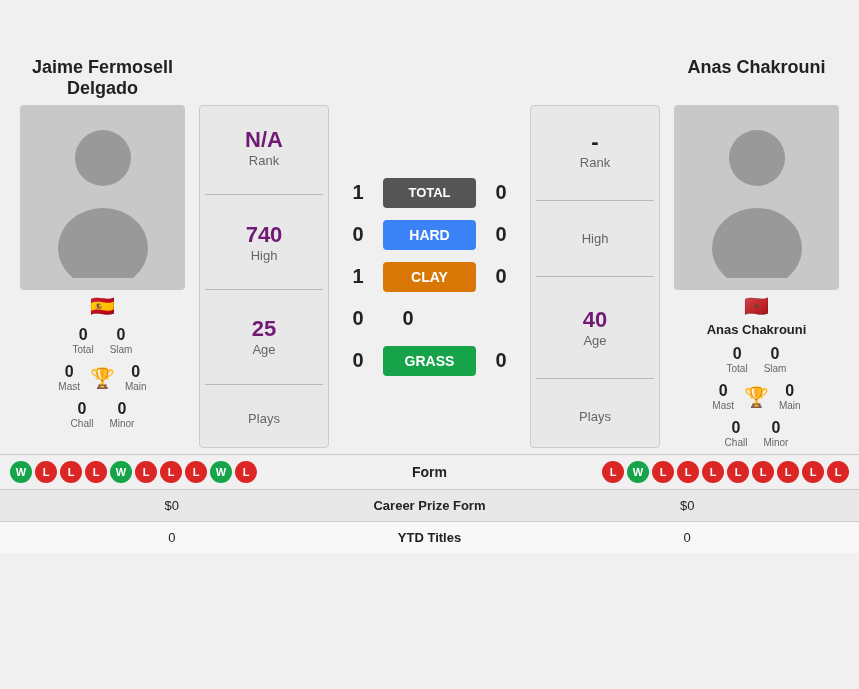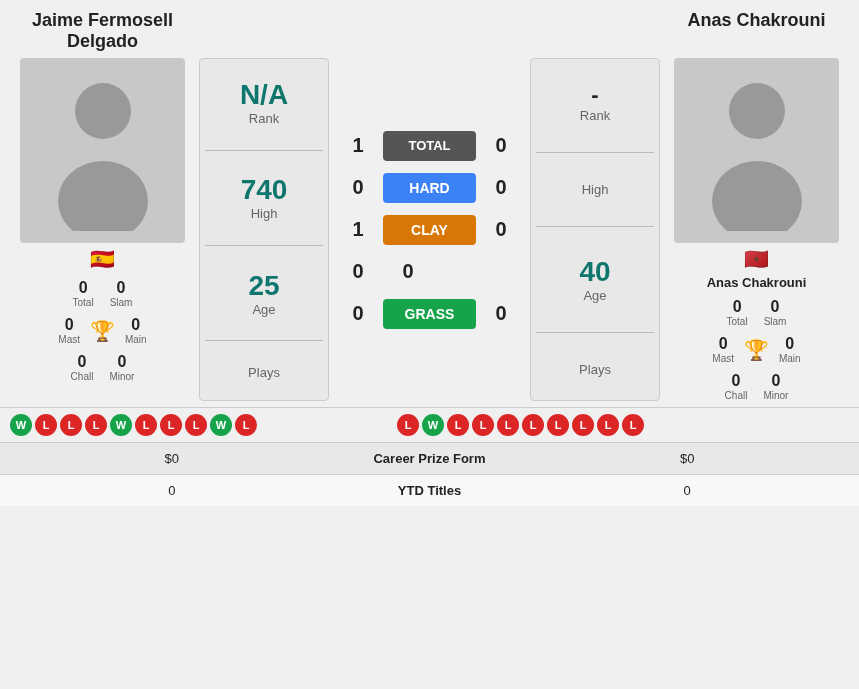--- a/index.html
+++ b/index.html
@@ -61,23 +61,23 @@
       align-items: center;
       justify-content: space-around;
       padding: 10px 5px;
     }
 
     .stat-block {
       text-align: center;
     }
 
     .stat-block .big-value {
-      font-size: 28px;
-      font-weight: bold;
-      color: #0f766e;
+      font-size: 22px;
+      font-weight: bold;
+      color: #701a75;
     }
 
     .stat-block .small-label {
       font-size: 13px;
       color: #666;
     }
 
     .score-row {
       display: flex;
       align-items: center;
@@ -204,21 +204,21 @@
       font-size: 22px;
       font-weight: bold;
       color: #222;
     }
   </style>
 </head>
 <body>
 
 <div class="main-container">
 
-  <div style="display:flex; padding: 10px 10px 0 10px; align-items:flex-start;">
+  <div style="display:flex; padding: 10px 10px 0 10px; align-items:flex-start;margin-top:47px;">
 
     <div style="width:185px; text-align:center;">
       <div style="font-size:18px; font-weight:bold; color:#222;">Jaime Fermosell</div>
       <div style="font-size:18px; font-weight:bold; color:#222;">Delgado</div>
     </div>
 
     <div style="width:130px;"></div>
 
     <div style="flex:1;"></div>
 
@@ -402,20 +402,21 @@
       <div class="result-badge result-l">L</div>
       <div class="result-badge result-l">L</div>
       <div class="result-badge result-w">W</div>
       <div class="result-badge result-l">L</div>
       <div class="result-badge result-l">L</div>
       <div class="result-badge result-l">L</div>
       <div class="result-badge result-w">W</div>
       <div class="result-badge result-l">L</div>
     </div>
 
+    <div style="flex:1; text-align:center; font-size:14px; font-weight:bold; color:#222;">Form</div>
 
     <div style="display:flex; gap:3px; width:315px; flex-shrink:0; justify-content:flex-end;">
       <div class="result-badge result-l">L</div>
       <div class="result-badge result-w">W</div>
       <div class="result-badge result-l">L</div>
       <div class="result-badge result-l">L</div>
       <div class="result-badge result-l">L</div>
       <div class="result-badge result-l">L</div>
       <div class="result-badge result-l">L</div>
       <div class="result-badge result-l">L</div>

